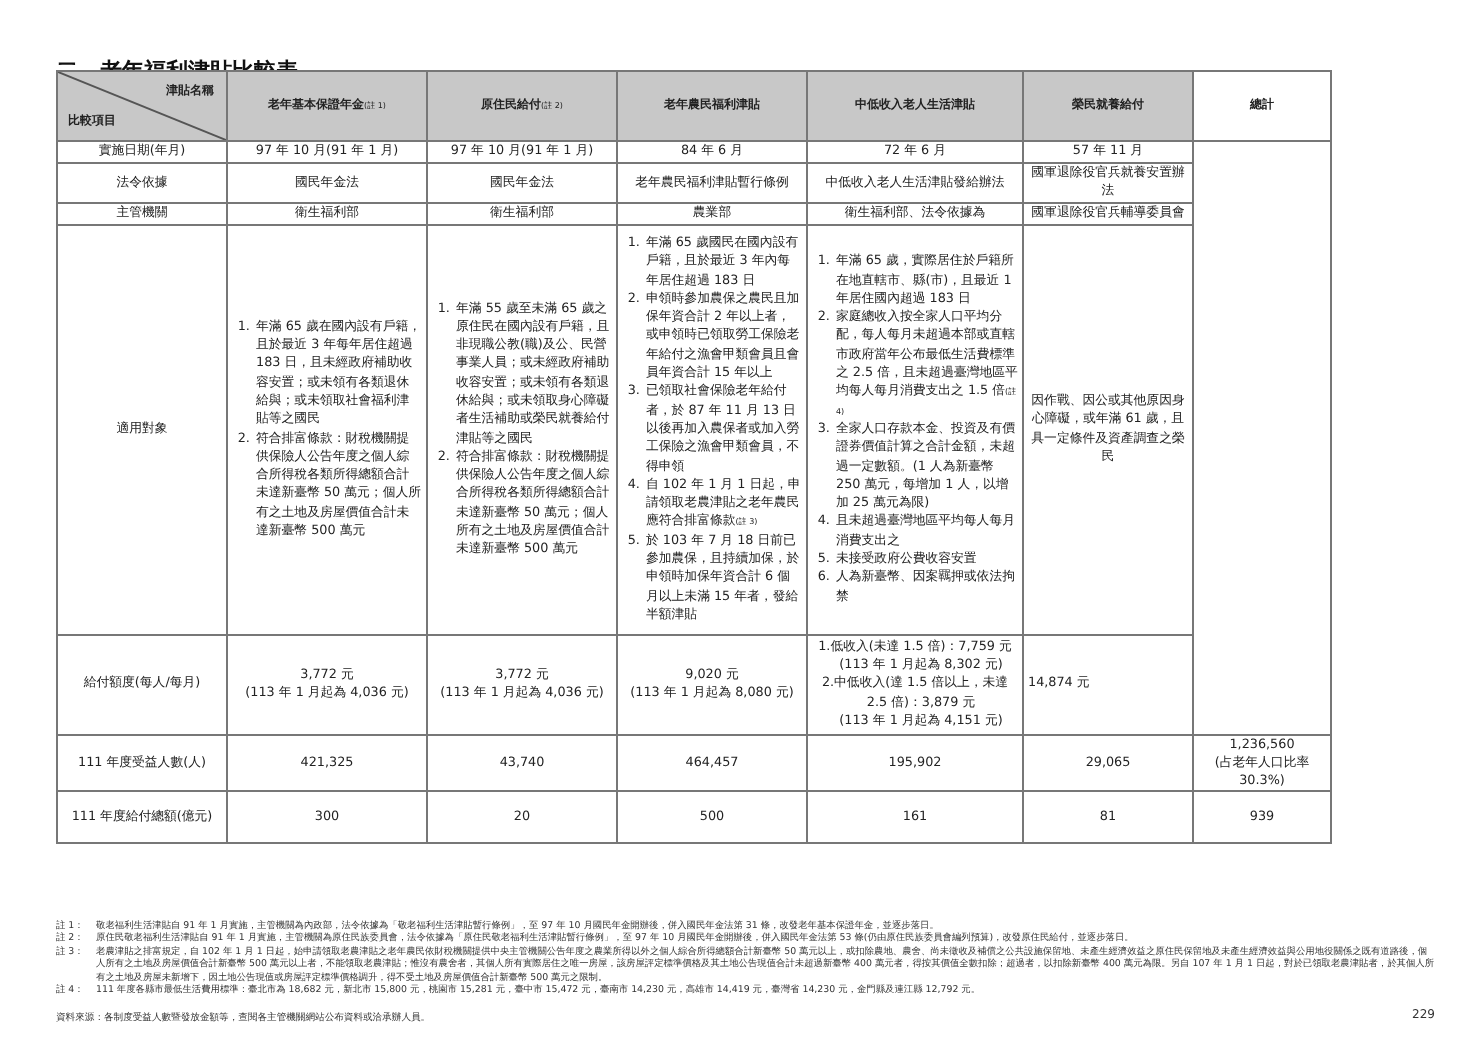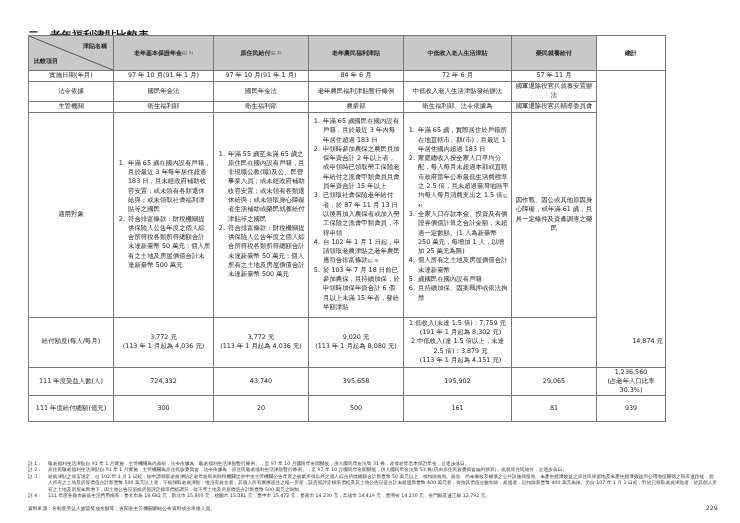--- a/index.html
+++ b/index.html
@@ -106,23 +106,23 @@
             <li>已領取社會保險老年給付者，於 87 年 11 月 13 日以後再加入農保者或加入勞工保險之漁會甲類會員，不得申領</li>
             <li>自 102 年 1 月 1 日起，申請領取老農津貼之老年農民應符合排富條款<sup>(註 3)</sup></li>
             <li>於 103 年 7 月 18 日前已參加農保，且持續加保，於申領時加保年資合計 6 個月以上未滿 15 年者，發給半額津貼</li>
           </ol>
         </td>
     <td class="left">
           <ol class="items">
             <li>年滿 65 歲，實際居住於戶籍所在地直轄市、縣(市)，且最近 1 年居住國內超過 183 日</li>
             <li>家庭總收入按全家人口平均分配，每人每月未超過本部或直轄市政府當年公布最低生活費標準之 2.5 倍，且未超過臺灣地區平均每人每月消費支出之 1.5 倍<sup>(註 4)</sup></li>
             <li>全家人口存款本金、投資及有價證券價值計算之合計金額，未超過一定數額。(1 人為新臺幣 250 萬元，每增加 1 人，以增加 25 萬元為限)</li>
-            <li>個人所有之土地及房屋價值合計未達新臺幣</li>
-            <li>歲國民在國內設有戶籍</li>
-            <li>且持續加保、因案羈押或依法拘禁</li>
+            <li>且未超過臺灣地區平均每人每月消費支出之</li>
+            <li>未接受政府公費收容安置</li>
+            <li>人為新臺幣、因案羈押或依法拘禁</li>
           </ol>
         </td>
     <td class="left">因作戰、因公或其他原因身心障礙，或年滿 61 歲，且具一定條件及資產調查之榮民</td>
   </tr>
 
   <tr style="height:50px">
     <td class="rowlabel">給付額度(每人/每月)</td>
     <td>
           <div>3,772 元</div>
           <div>(113 年 1 月起為 4,036 元)</div>
@@ -130,33 +130,33 @@
     <td>
           <div>3,772 元</div>
           <div>(113 年 1 月起為 4,036 元)</div>
         </td>
     <td>
           <div>9,020 元</div>
           <div>(113 年 1 月起為 8,080 元)</div>
         </td>
     <td class="left">
       <div>1.低收入(未達 1.5 倍)：7,759 元</div>
-      <div style="padding-left:6px">(191 年 1 月起為 8,302 元)</div>
+      <div style="padding-left:6px">(113 年 1 月起為 8,302 元)</div>
       <div>2.中低收入(達 1.5 倍以上，未達</div>
       <div style="padding-left:6px">2.5 倍)：3,879 元</div>
       <div style="padding-left:6px">(113 年 1 月起為 4,151 元)</div>
     </td>
-    <td colspan="2" style="text-align:right">14,874 元</td>
+    <td colspan="2" style="text-align:left">14,874 元</td>
   </tr>
 
   <tr style="height:26px">
     <td class="rowlabel">111 年度受益人數(人)</td>
-    <td>724,332</td>
+    <td>421,325</td>
     <td>43,740</td>
-    <td>395,658</td>
+    <td>464,457</td>
     <td>195,902</td>
     <td>29,065</td>
     <td>
           <div>1,236,560</div>
           <div>(占老年人口比率 30.3%)</div>
         </td>
   </tr>
 
   <tr style="height:26px">
     <td class="rowlabel">111 年度給付總額(億元)</td>

